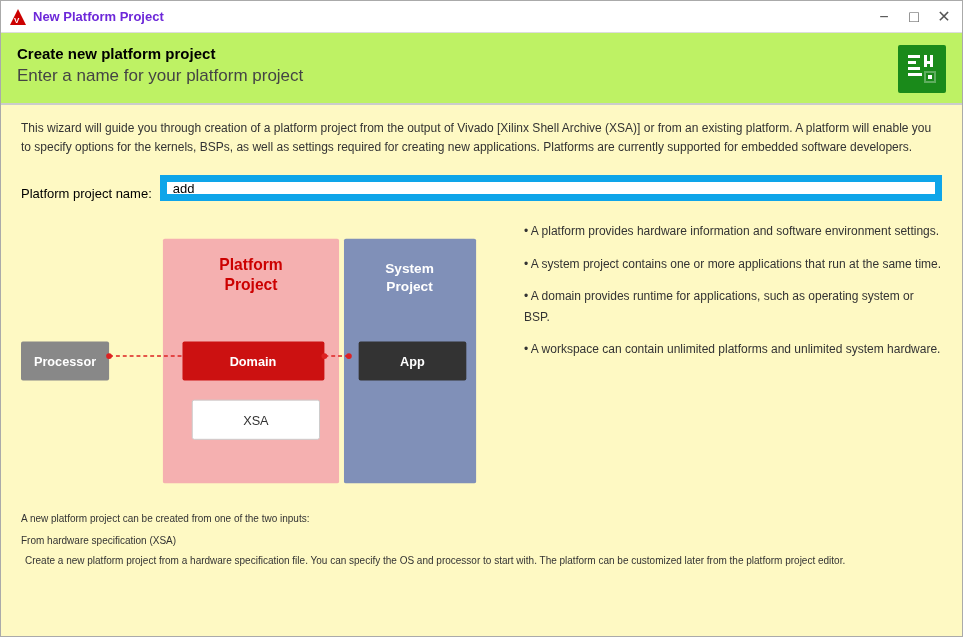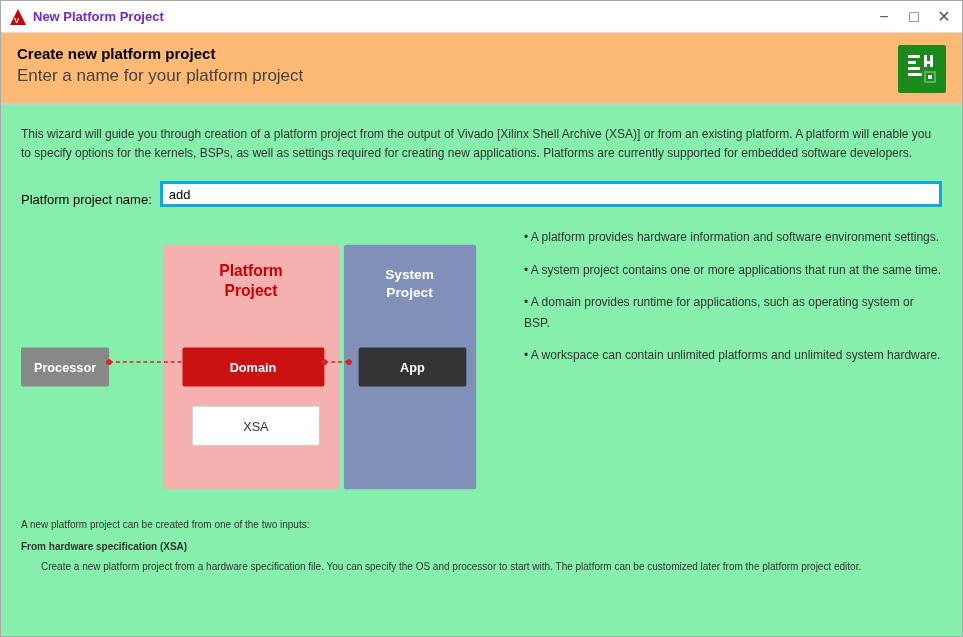--- a/index.html
+++ b/index.html
@@ -47,21 +47,21 @@
     }
     .win-btn {
       font-size: 16px;
       color: #555;
       cursor: pointer;
       width: 20px;
       text-align: center;
       line-height: 1;
     }
     .header-section {
-      background: #fdba74;
+      background: #bef264;
       padding: 12px 16px 10px 16px;
       border-bottom: 2px solid #ccc;
       display: flex;
       justify-content: space-between;
       align-items: flex-start;
       flex-shrink: 0;
     }
     .header-text h2 {
       font-size: 15px;
       font-weight: bold;
@@ -77,23 +77,23 @@
       height: 48px;
       background: #1a8a1a;
       border-radius: 2px;
       display: flex;
       align-items: center;
       justify-content: center;
       flex-shrink: 0;
     }
     .content {
       flex: 1;
-      padding: 20px 20px;
+      padding: 14px 20px;
       overflow-y: auto;
-      background: #86efac;
+      background: #fef9c3;
     }
     .description {
       font-size: 12px;
       color: #333;
       line-height: 1.6;
       margin-bottom: 18px;
     }
     .project-name-row {
       display: flex;
       align-items: flex-end;
@@ -102,21 +102,21 @@
     }
     .project-name-label {
       font-size: 13px;
       color: #000;
       white-space: nowrap;
       flex-shrink: 0;
     }
     .project-name-input {
       flex: 1;
       height: 26px;
-      border: 3px solid #0ea5e9;
+      border: 7px solid #0ea5e9;
       outline: none;
       padding: 2px 6px;
       font-size: 13px;
       color: #000;
     }
     .diagram-and-info {
       display: flex;
       gap: 20px;
       margin-bottom: 20px;
     }
@@ -129,21 +129,21 @@
     }
     .info-bullets p {
       margin-bottom: 12px;
     }
     .bottom-text {
       font-size: 10px;
       color: #333;
       line-height: 1.6;
     }
     .bottom-text .from-hw {
-      font-weight: bold;
+      font-weight: normal;
       margin-top: 6px;
     }
     
     .diagram-svg {
       width: 460px;
       height: 280px;
     }
   </style>
 </head>
 <body>
@@ -237,16 +237,16 @@
         <p>• A platform provides hardware information and software environment settings.</p>
         <p>• A system project contains one or more applications that run at the same time.</p>
         <p>• A domain provides runtime for applications, such as operating system or BSP.</p>
         <p>• A workspace can contain unlimited platforms and unlimited system hardware.</p>
       </div>
     </div>
 
     <div class="bottom-text">
       <p>A new platform project can be created from one of the two inputs:</p>
       <p class="from-hw">From hardware specification (XSA)</p>
-      <p style="margin-left:20px; margin-top:4px;">Create a new platform project from a hardware specification file. You can specify the OS and processor to start with. The platform can be customized later from the platform project editor.</p>
+      <p style="margin-left:4px; margin-top:4px;">Create a new platform project from a hardware specification file. You can specify the OS and processor to start with. The platform can be customized later from the platform project editor.</p>
     </div>
   </div>
 </div>
 
 </body></html>

